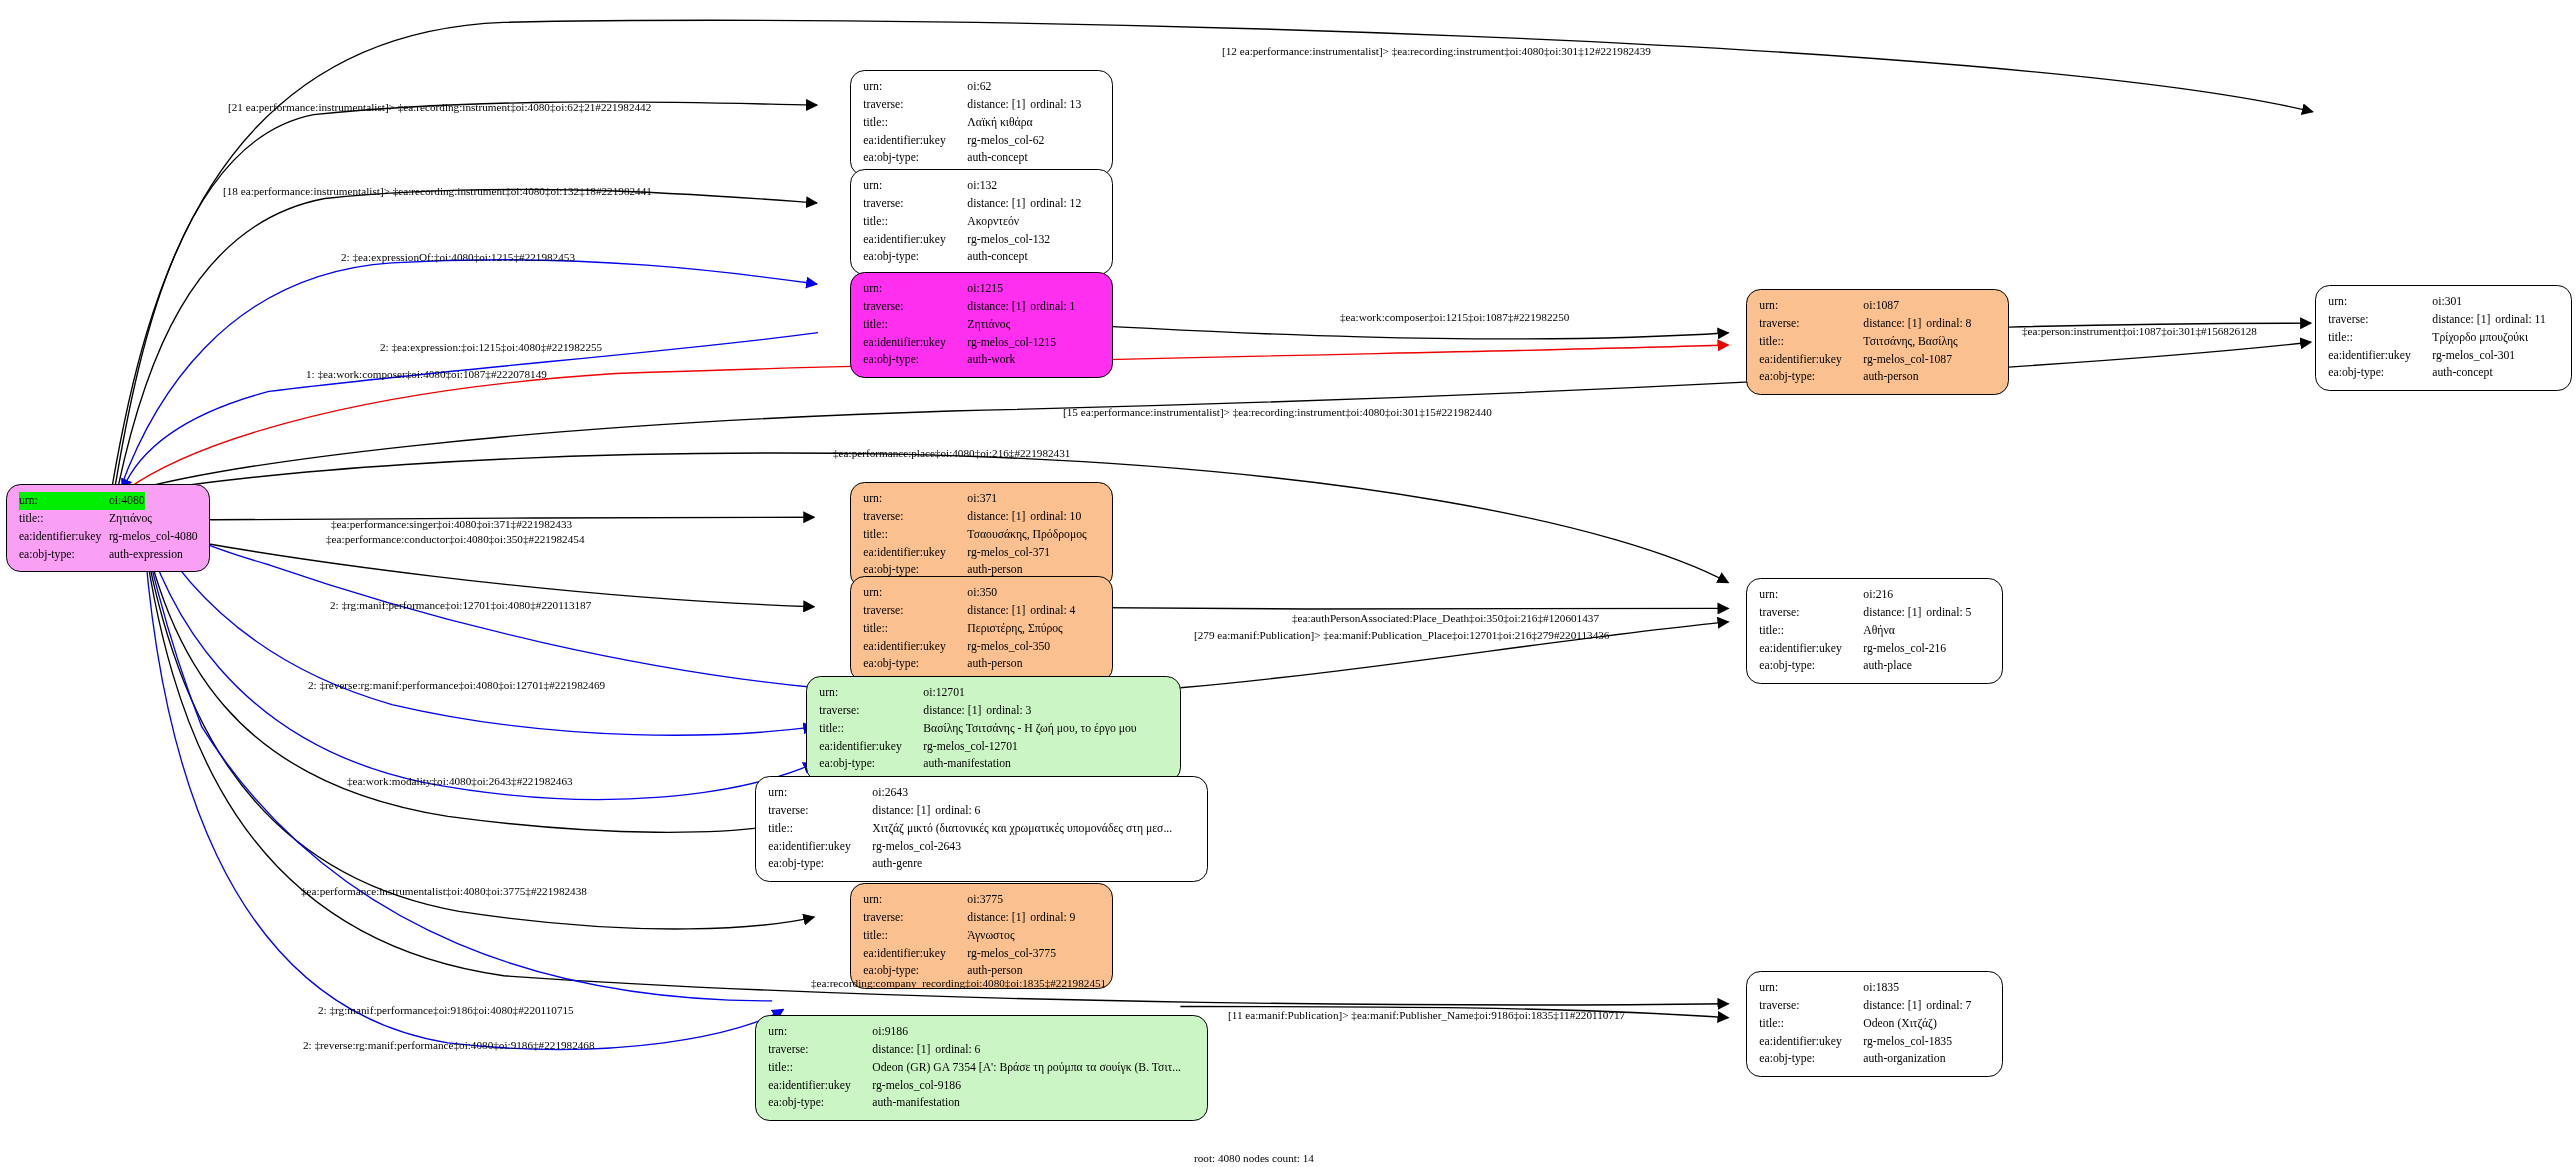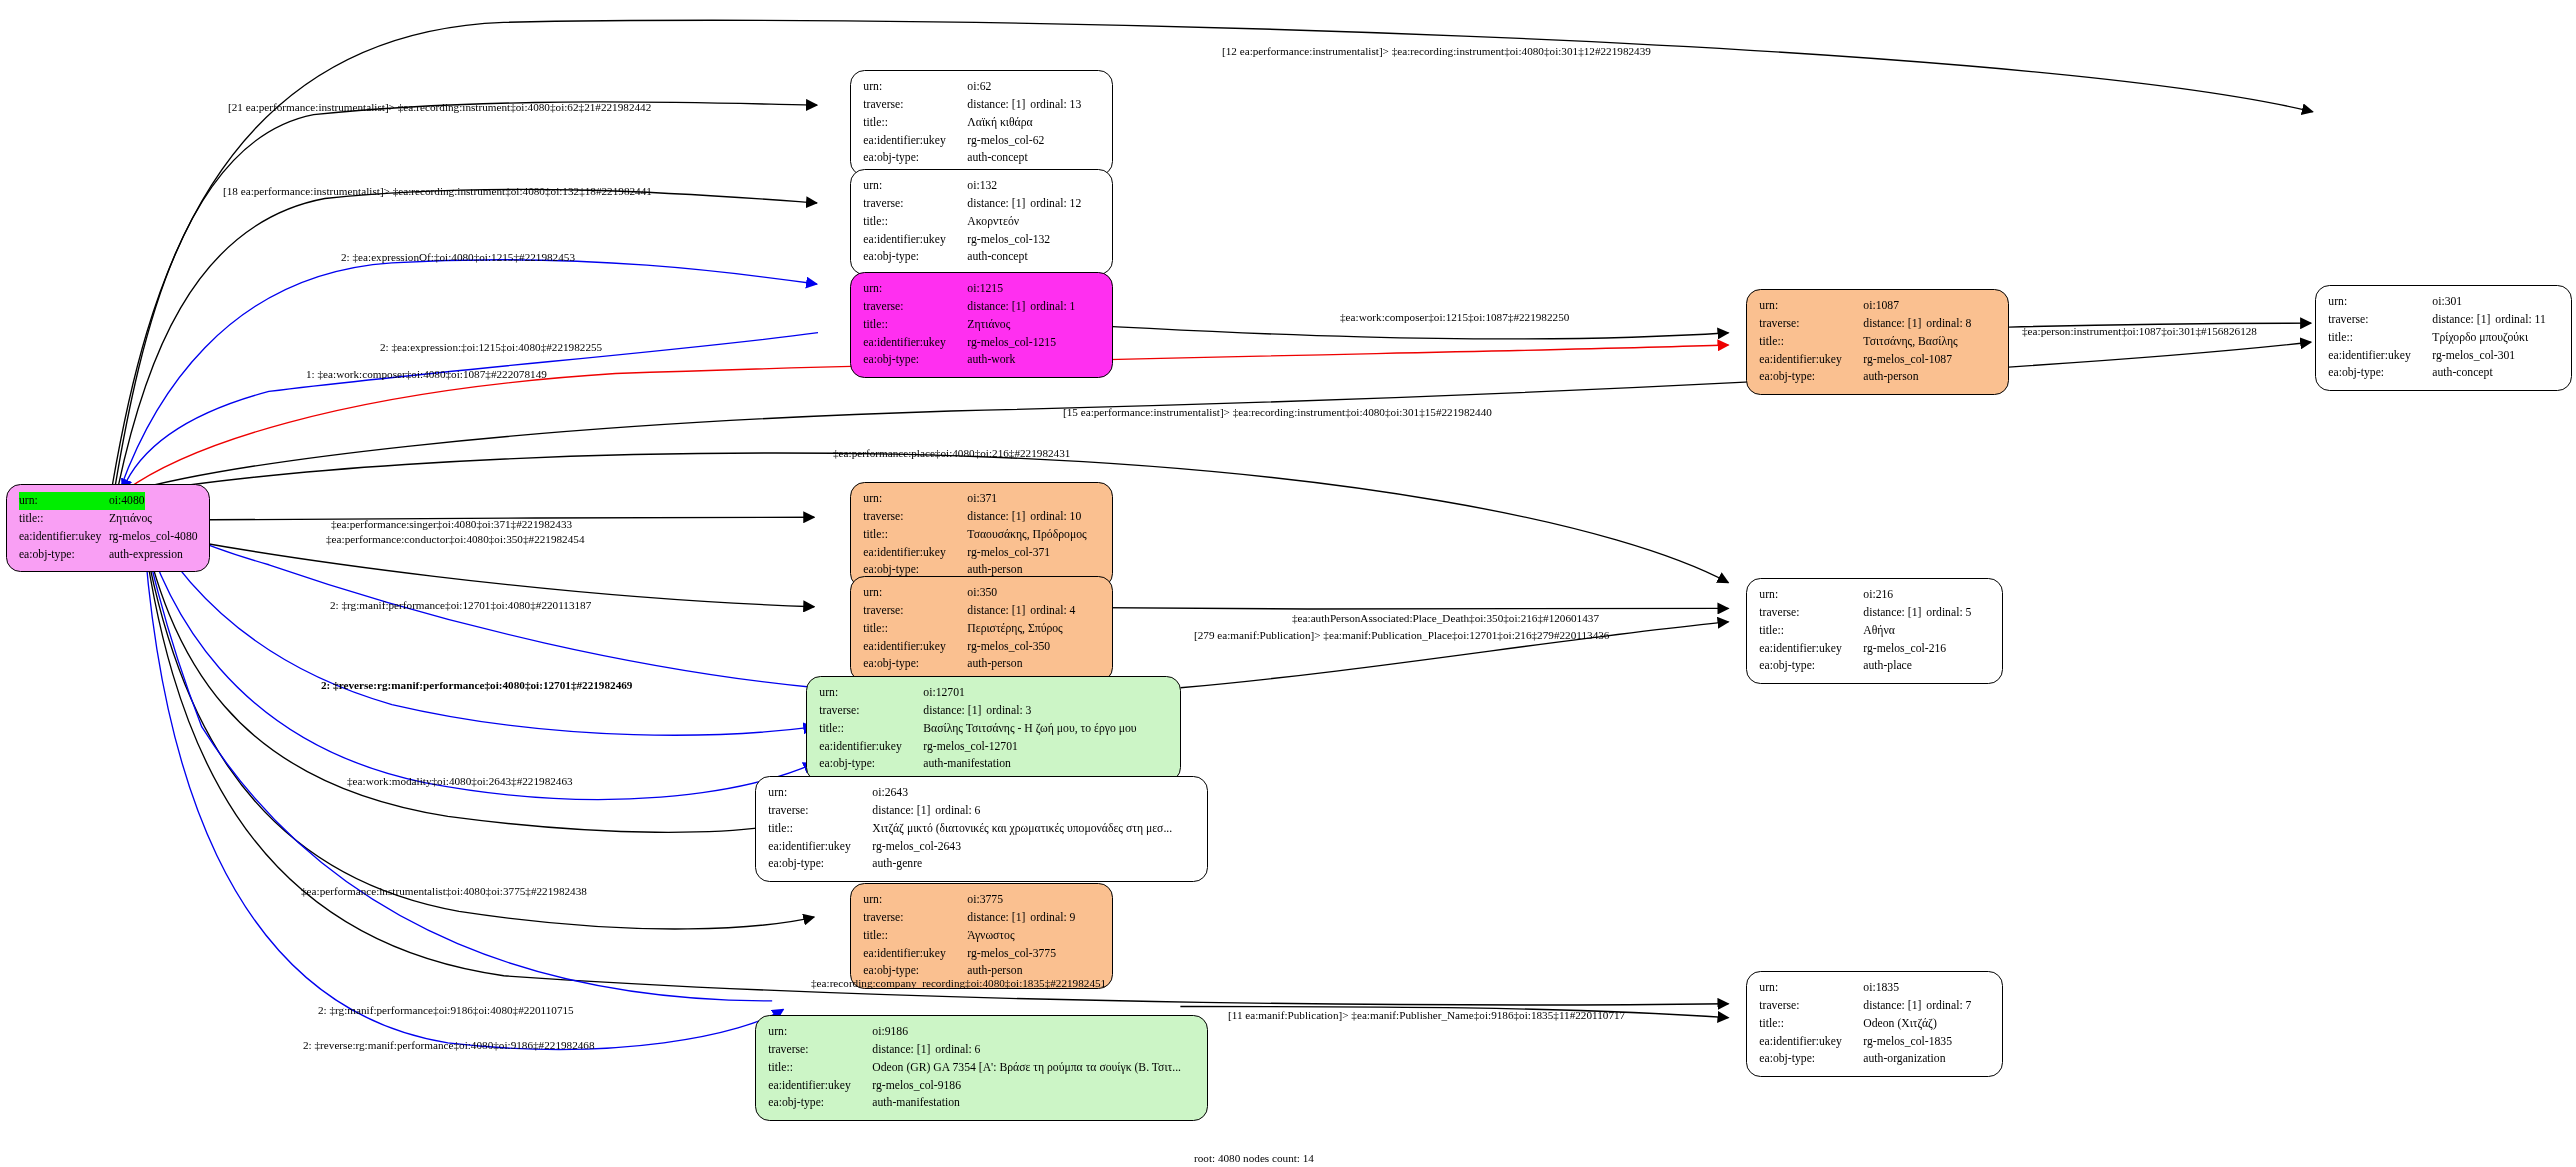--- a/index.html
+++ b/index.html
@@ -484,21 +484,21 @@
   <div class="edge-label" style="left:1340px; top:312px;">‡ea:work:composer‡oi:1215‡oi:1087‡#221982250</div>
   <div class="edge-label" style="left:306px; top:369px;">1: ‡ea:work:composer‡oi:4080‡oi:1087‡#222078149</div>
   <div class="edge-label" style="left:2022px; top:326px;">‡ea:person:instrument‡oi:1087‡oi:301‡#156826128</div>
   <div class="edge-label" style="left:1063px; top:395px;margin-top:12px;">[15 ea:performance:instrumentalist]&gt; ‡ea:recording:instrument‡oi:4080‡oi:301‡15#221982440</div>
   <div class="edge-label" style="left:833px; top:448px;">‡ea:performance:place‡oi:4080‡oi:216‡#221982431</div>
   <div class="edge-label" style="left:331px;  top:519px;">‡ea:performance:singer‡oi:4080‡oi:371‡#221982433</div>
   <div class="edge-label" style="left:326px;  top:534px;">‡ea:performance:conductor‡oi:4080‡oi:350‡#221982454</div>
   <div class="edge-label" style="left:1292px; top:613px;">‡ea:authPersonAssociated:Place_Death‡oi:350‡oi:216‡#120601437</div>
   <div class="edge-label" style="left:1194px; top:630px;">[279 ea:manif:Publication]&gt; ‡ea:manif:Publication_Place‡oi:12701‡oi:216‡279#220113436</div>
   <div class="edge-label" style="left:330px;  top:600px;">2: ‡rg:manif:performance‡oi:12701‡oi:4080‡#220113187</div>
-  <div class="edge-label" style="left:321px;  top:680px;font-weight:bold;">2: ‡reverse:rg:manif:performance‡oi:4080‡oi:12701‡#221982469</div>
+  <div class="edge-label" style="left:308px;  top:680px;">2: ‡reverse:rg:manif:performance‡oi:4080‡oi:12701‡#221982469</div>
   <div class="edge-label" style="left:347px;  top:776px;font-family:Liberation Serif, serif;">‡ea:work:modality‡oi:4080‡oi:2643‡#221982463</div>
   <div class="edge-label" style="left:301px; top:886px;">‡ea:performance:instrumentalist‡oi:4080‡oi:3775‡#221982438</div>
   <div class="edge-label" style="left:811px; top:978px;">‡ea:recording:company_recording‡oi:4080‡oi:1835‡#221982451</div>
   <div class="edge-label" style="left:1228px; top:1010px;">[11 ea:manif:Publication]&gt; ‡ea:manif:Publisher_Name‡oi:9186‡oi:1835‡11#220110717</div>
   <div class="edge-label" style="left:318px;  top:1005px;">2: ‡rg:manif:performance‡oi:9186‡oi:4080‡#220110715</div>
   <div class="edge-label" style="left:303px;  top:1040px;">2: ‡reverse:rg:manif:performance‡oi:4080‡oi:9186‡#221982468</div>
 
   <div class="footer" style="left:1194px; top:1152px;">root: 4080 nodes count: 14</div>
 
 </div>

